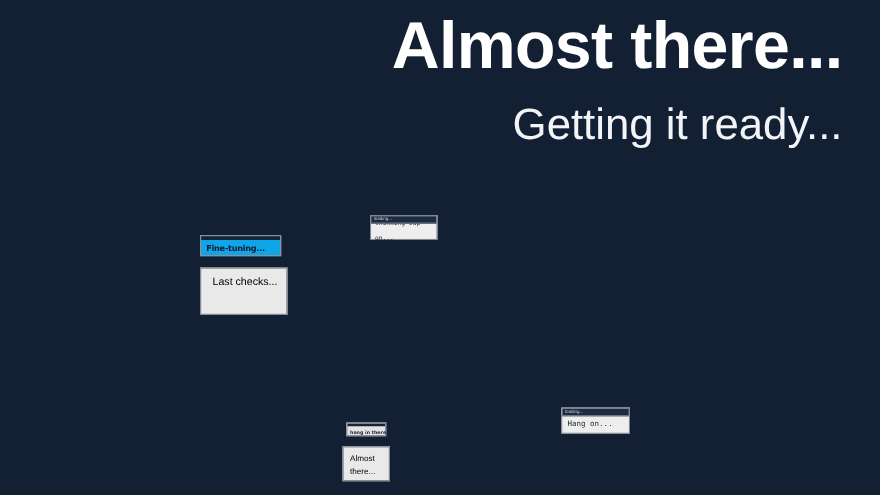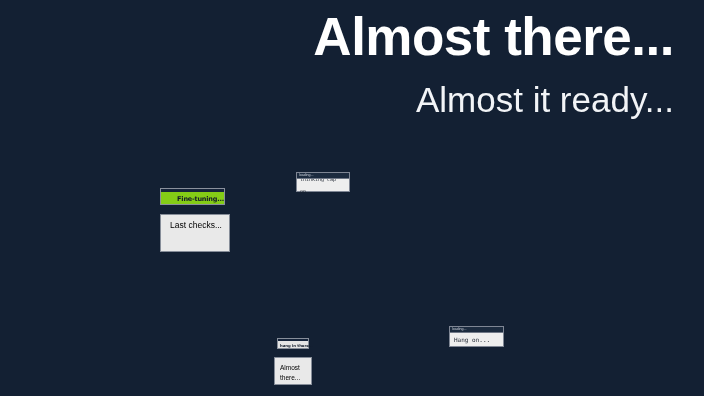--- a/index.html
+++ b/index.html
@@ -88,23 +88,22 @@
     font-family: "DejaVu Sans Mono", monospace;
     white-space: pre-line;
   }
 
   
   #w-finetuning {
     left: 160px;
     top: 188px;
     width: 65px;
     height: 17px;
-    background: #84cc16;
+    background: #0ea5e9;
     border: 1px solid #8a909c;
-    text-align: right;
   }
   #w-finetuning .strip {
     height: 3px;
     background: #16243a;
     width: 100%;
   }
   #w-finetuning .lbl {
     font-size: 6.5px;
     font-weight: bold;
     color: #12182a;
@@ -197,21 +196,21 @@
     line-height: 13px;
   }
 </style>
 </head>
 <body style="background: rgb(19, 32, 51);">
 
 <div id="stage">
 
   <div class="header">
     <div class="headline">Almost there...</div>
-    <div class="subheadline">Almost it ready...</div>
+    <div class="subheadline">Getting it ready...</div>
   </div>
 
   <div class="widget" id="w-finetuning">
     <div class="strip"></div>
     <div class="lbl">Fine-tuning...</div>
   </div>
 
   <div class="widget" id="w-lastchecks">
     <div class="btext">Last
 checks...</div>

